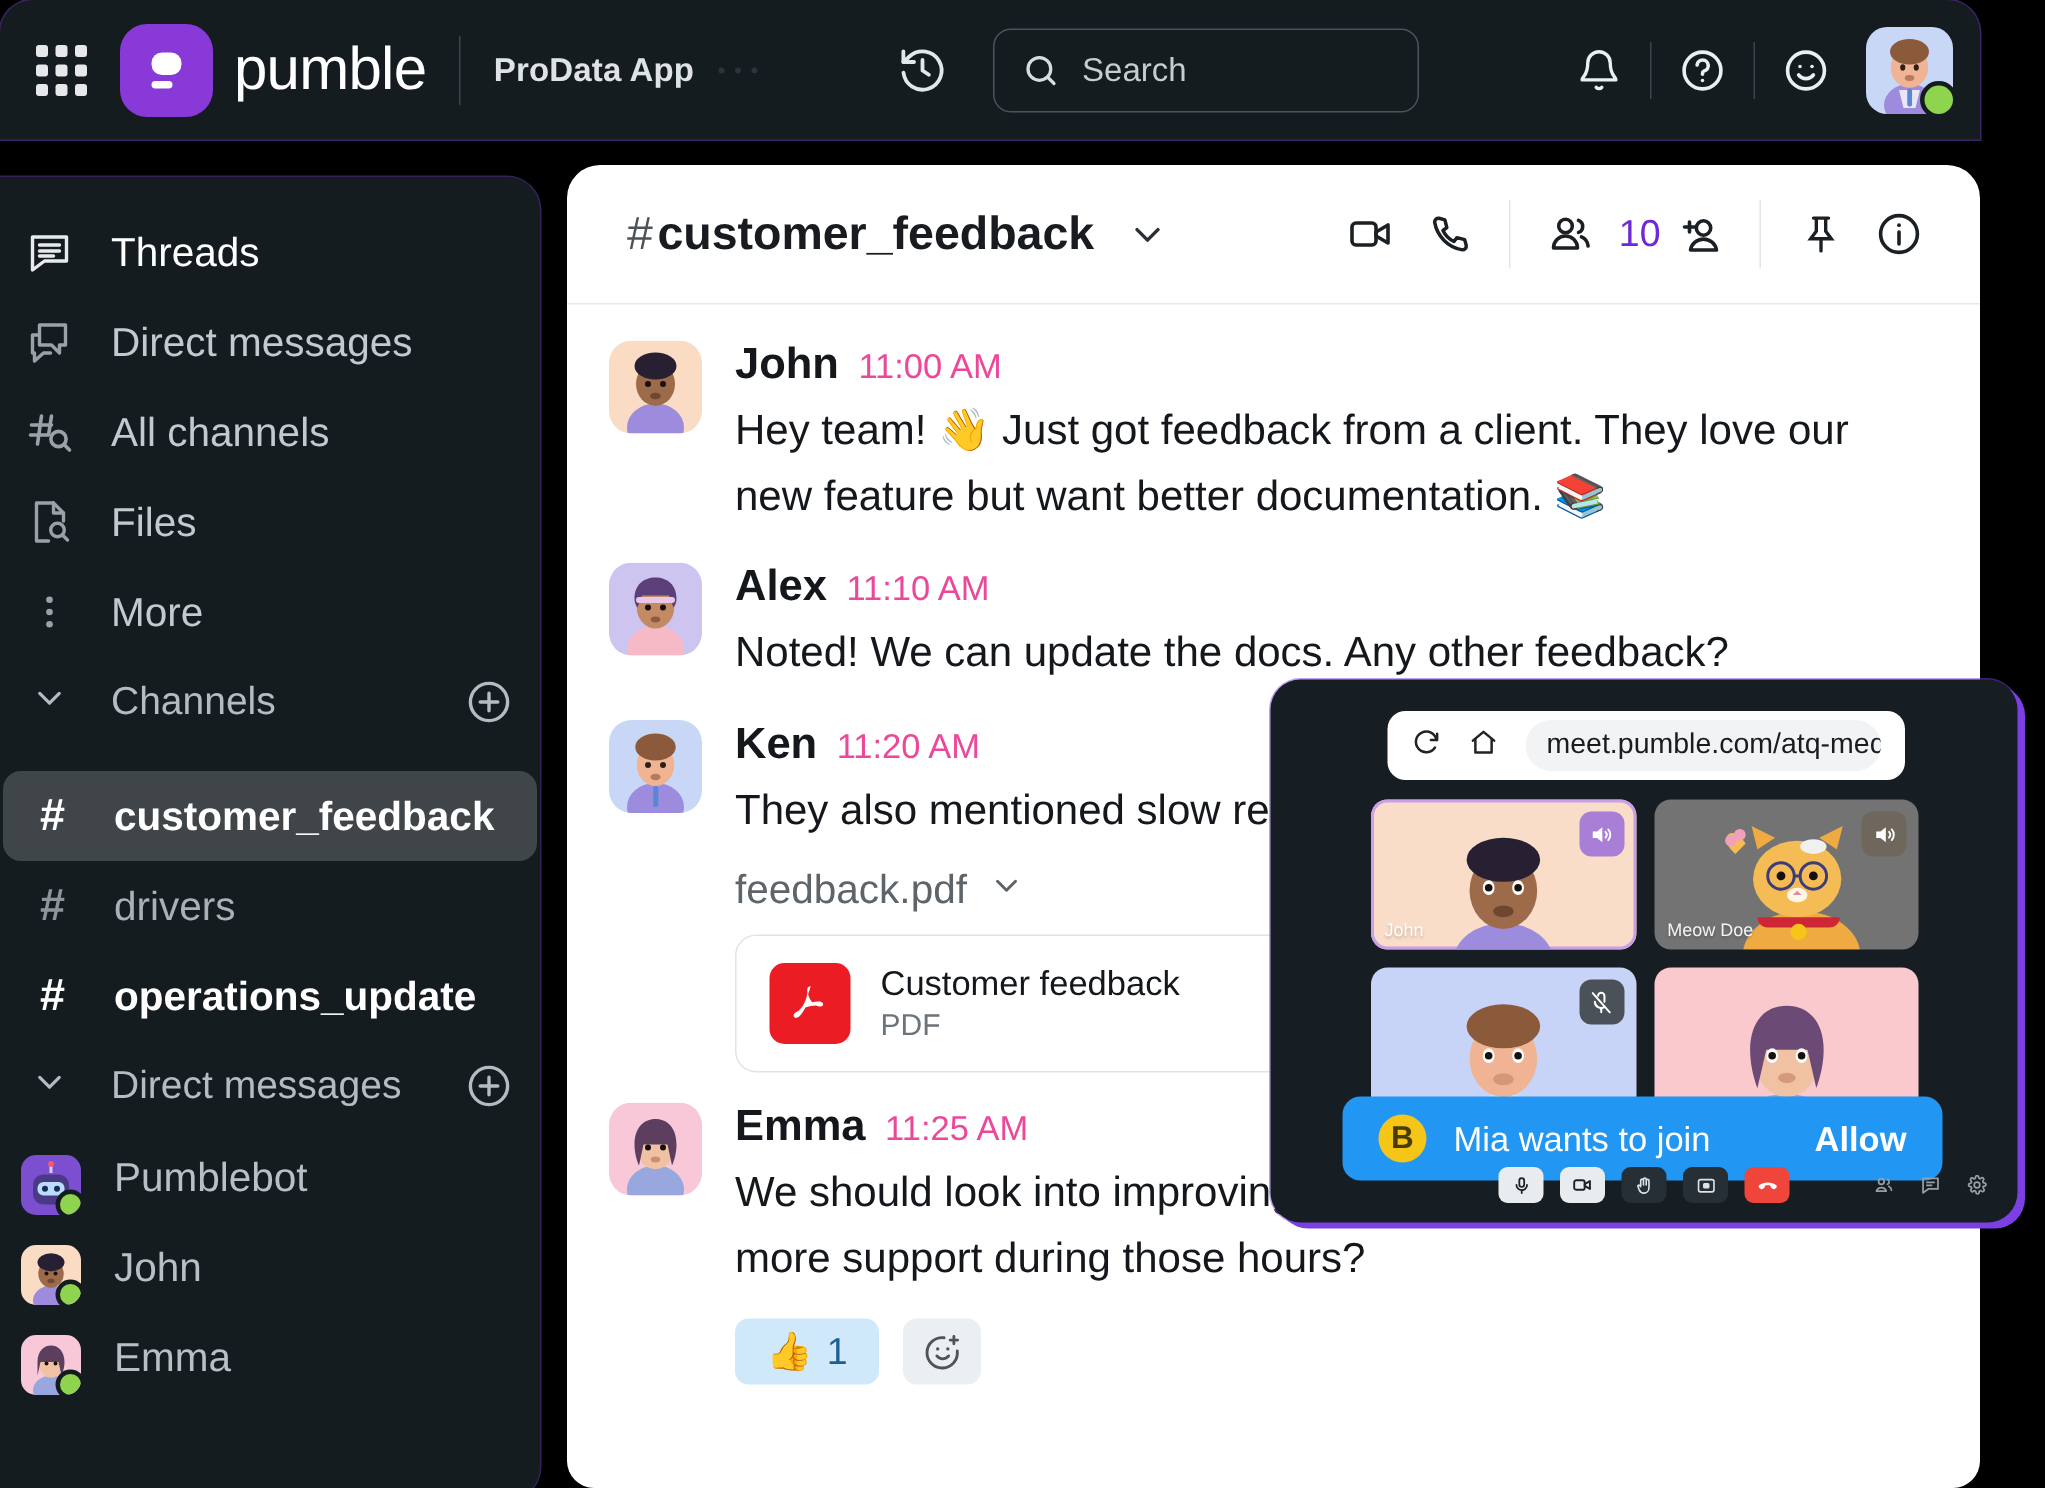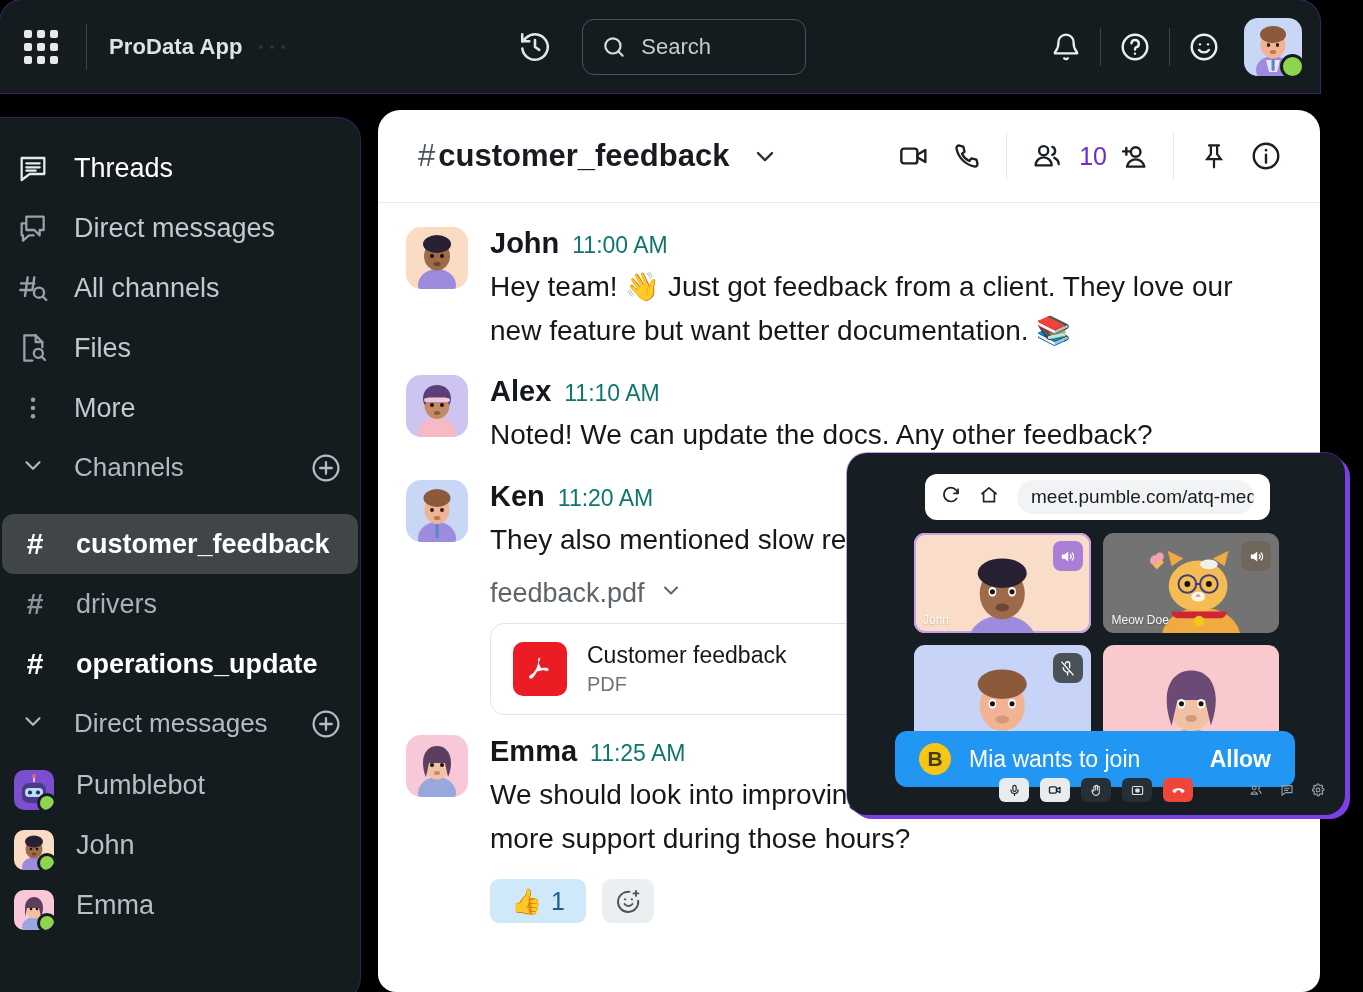--- a/index.html
+++ b/index.html
@@ -34,21 +34,21 @@
 
   .vdivider { width:1px; height:46px; background:#3c454a; margin:0 22px; }
 
   .app-name { color:#dfe3e6; font-size:22px; font-weight:700; letter-spacing:.1px;}
   .dots3 { display:flex; gap:7px; margin-left:16px; }
   .dots3 i { width:4px;height:4px;border-radius:50%;background:#2b3439; display:block; }
 
   .history-icon { margin-left:auto; cursor:pointer; display:flex; }
 
   .searchbox {
-    margin-left: 30px; width: 224px; height: 56px;
+    margin-left: 30px; width: 284px; height: 56px;
     border:1.5px solid #49545b; border-radius:12px;
     display:flex; align-items:center; gap:14px; padding: 0 18px;
     box-sizing: border-box; cursor:text;
   }
   .search-ph { color:#c7ccd1; font-size:22px; }
 
   .right-icons { margin-left:auto; display:flex; align-items:center; gap:0; }
   .ricon { width:52px;height:52px;display:flex;align-items:center;justify-content:center;cursor:pointer;}
   .sep { width:1px;height:38px;background:#3c454a; margin:0 8px; }
   .avatar-wrap { position:relative; width:58px;height:58px; margin-left:14px; cursor:pointer;}
@@ -103,21 +103,21 @@
   .hsep { width:1px;height:46px;background:#e2e6e8;margin:0 14px; }
   .memcount { font-size:25px; color:#6d28d9; margin-left:6px; font-weight:400; }
 
   
   .msgs { padding: 18px 0 0 0; }
   .msg { display:flex; padding: 6px 30px 0 12px; }
   .msg .mav { width:62px;height:62px;border-radius:15px;overflow:hidden; flex:0 0 62px; margin-left:16px;}
   .msg .mbody { margin-left:22px; flex:1; min-width:0;}
   .mhead { display:flex; align-items:baseline; gap:13px; }
   .mname { font-size:29px; font-weight:700; color:#14181c; }
-  .mtime { font-size:23px; color:#0f766e; }
+  .mtime { font-size:23px; color:#ec4899; }
   .mtext { font-size:28px; color:#14181c; line-height:1.58; margin-top:5px; }
   .fname { font-size:27px; color:#5d656b; margin-top:16px; display:flex; align-items:center; gap:14px;}
   .filecard { margin-top:14px; width:370px; height:92px; border:1.5px solid #dfe4e7; border-radius:14px;
               display:flex; align-items:center; padding:0 22px; box-sizing:border-box; gap:20px; cursor:pointer;}
   .pdfbox { width:54px;height:54px;border-radius:10px;background:#ec1c24;display:flex;align-items:center;
             justify-content:center;color:#fff;font-weight:700;font-size:30px;}
   .fmeta .t { font-size:23px; color:#14181c; }
   .fmeta .s { font-size:20px; color:#6c747a; margin-top:4px;}
   .reactions { display:flex; gap:16px; margin-top:18px; }
   .react { background:#cfe9fb; border-radius:9px; height:44px; min-width:72px; display:flex;
@@ -170,20 +170,29 @@
         <i></i>
         <i></i>
     <i></i>
         <i></i>
         <i></i>
     <i></i>
         <i></i>
         <i></i>
   </div>
 
+  <div class="brand">
+    <div class="brand-mark">
+      <svg width="38" height="38" viewBox="0 0 38 38" aria-hidden="true">
+        <rect x="9" y="7" width="20" height="15" rx="7" fill="#fff"></rect>
+        <rect x="9" y="26" width="14" height="5" rx="2.5" fill="#fff"></rect>
+      </svg>
+    </div>
+    <div class="brand-name">pumble</div>
+  </div>
 
   <div class="vdivider"></div>
   <div class="app-name">ProData App</div>
   <div class="dots3">
         <i></i>
         <i></i>
         <i></i>
       </div>
 
   <div class="history-icon">

